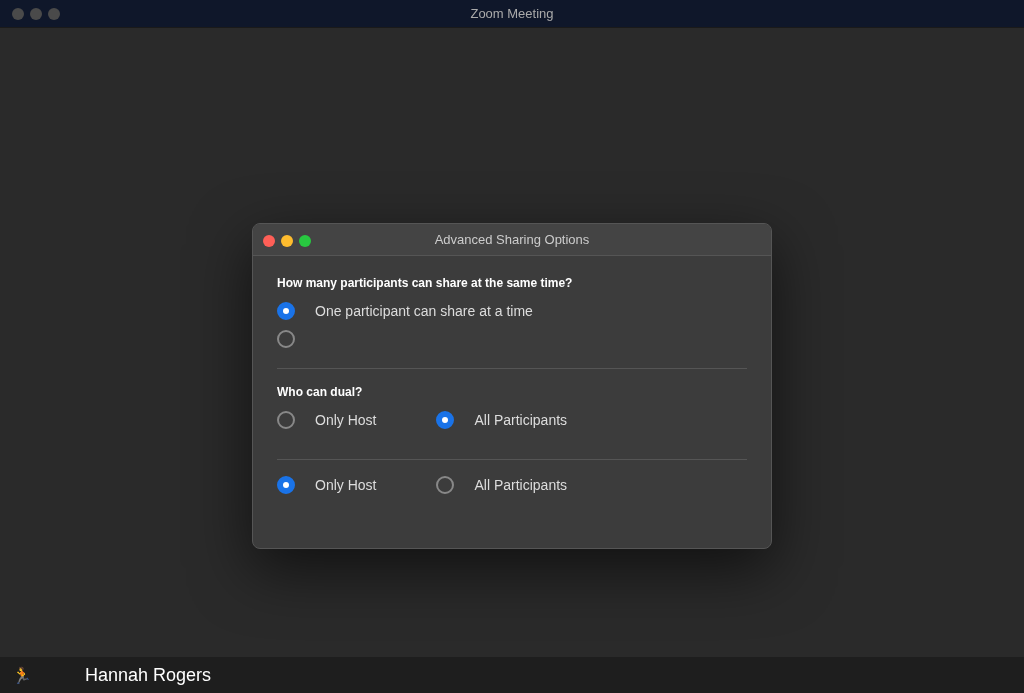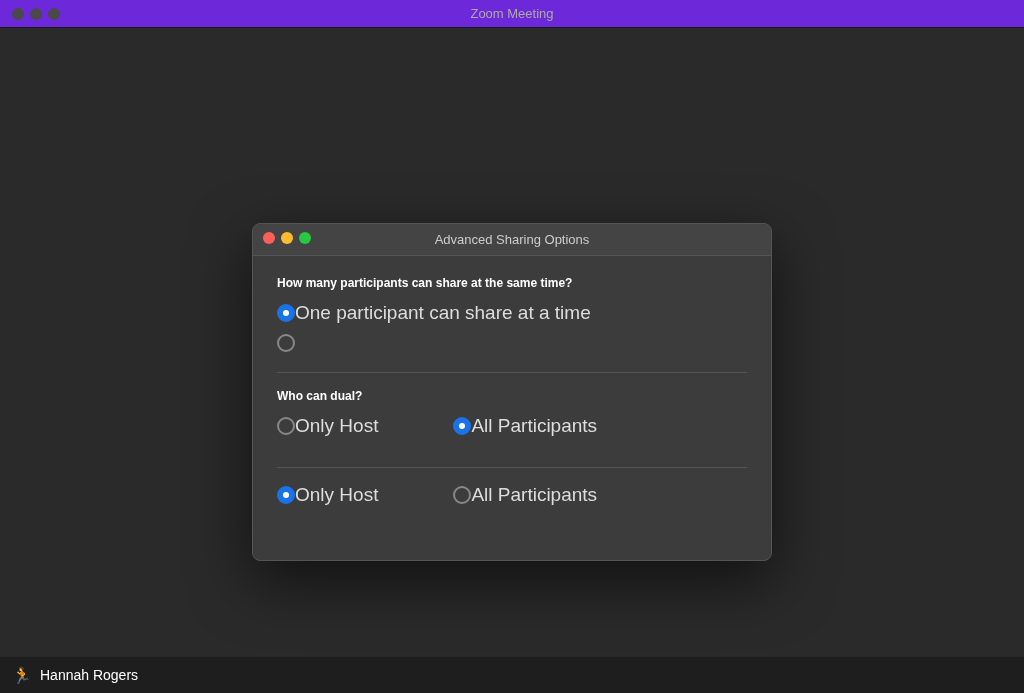--- a/index.html
+++ b/index.html
@@ -10,21 +10,21 @@
       background: #2c2c2c;
       font-family: -apple-system, BlinkMacSystemFont, 'Helvetica Neue', Arial, sans-serif;
       overflow: hidden;
       position: relative;
     }
 
     
     .title-bar {
       width: 100%;
       height: 28px;
-      background: #6d28d9;
+      background: #0f172a;
       display: flex;
       align-items: center;
       justify-content: center;
       border-bottom: 1px solid #1a1a1a;
       position: relative;
     }
 
     .title-bar-title {
       color: #aaa;
       font-size: 13px;
@@ -69,21 +69,21 @@
       box-shadow: 0 20px 60px rgba(0,0,0,0.6);
       position: absolute;
       top: 195px;
       left: 252px;
     }
 
     .modal-title-bar {
       background: #444;
       padding: 8px 12px;
       display: flex;
-      align-items: flex-start;
+      align-items: flex-end;
       justify-content: center;
       position: relative;
       border-bottom: 1px solid #555;
     }
 
     .modal-traffic-lights {
       position: absolute;
       left: 10px;
       display: flex;
       gap: 6px;
@@ -121,22 +121,22 @@
 
     .radio-option {
       display: flex;
       align-items: center;
       margin-bottom: 10px;
       cursor: pointer;
     }
 
     .radio-option label {
       color: #ddd;
-      font-size: 19px;
-      margin-left: 0;
+      font-size: 14px;
+      margin-left: 20px;
       cursor: pointer;
     }
 
     
     .radio-outer {
       width: 18px;
       height: 18px;
       border-radius: 50%;
       border: 2px solid #888;
       display: flex;
@@ -155,21 +155,21 @@
       content: '';
       width: 6px;
       height: 6px;
       border-radius: 50%;
       background: white;
     }
 
     .who-can-share-row {
       display: flex;
       align-items: center;
-      gap: 75px;
+      gap: 60px;
     }
 
     .divider {
       height: 1px;
       background: #555;
       margin: 4px 0 16px;
     }
 
     
     .bottom-bar {
@@ -190,22 +190,23 @@
       height: 20px;
       color: #e85555;
       font-size: 16px;
       display: flex;
       align-items: center;
       justify-content: center;
     }
 
     .user-name {
       color: #fff;
-      font-size: 14px;
+      font-size: 18px;
       font-weight: 500;
+      margin-left: 45px;
     }
   </style>
 </head>
 <body>
 
 <div class="title-bar">
   <div class="traffic-lights">
     <div class="traffic-light close"></div>
     <div class="traffic-light minimize"></div>
     <div class="traffic-light maximize"></div>

